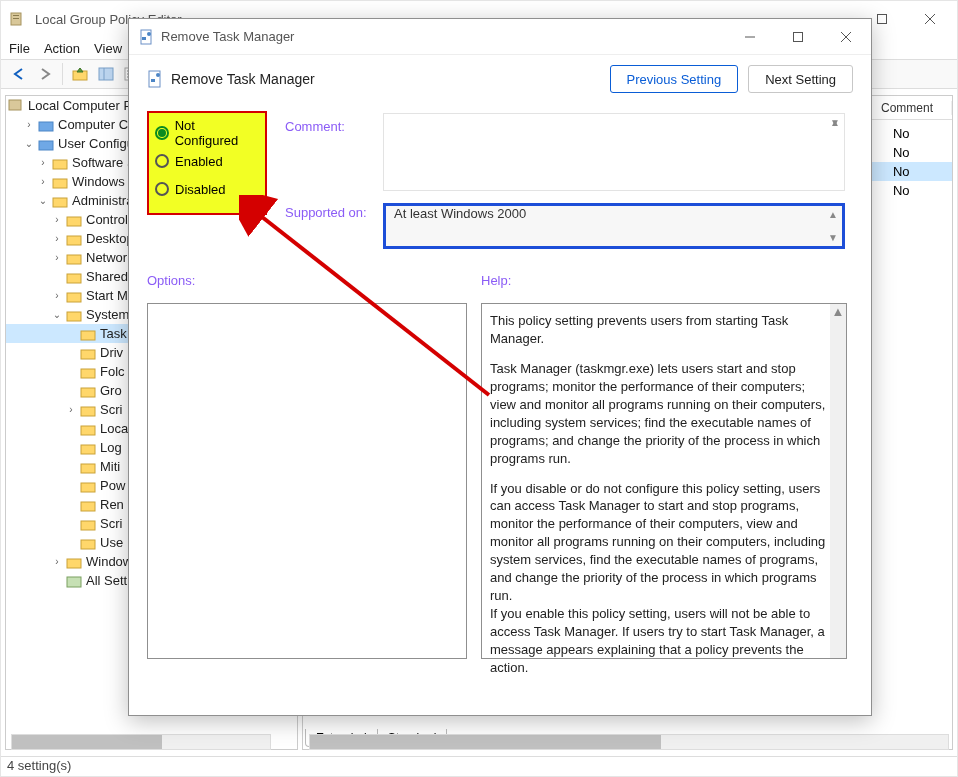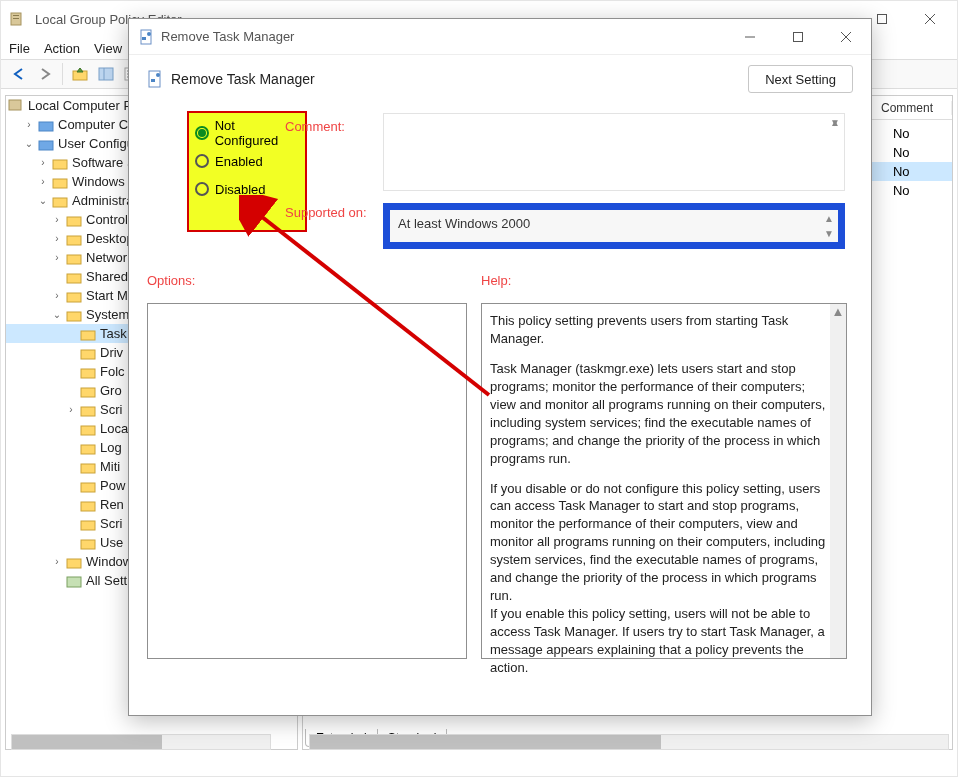--- a/index.html
+++ b/index.html
@@ -49,31 +49,31 @@
   .dlg-titlebar .ttl { flex:1; padding-left:6px; color:#555;}
   .dlg-body { padding:10px 18px 12px 18px; position:relative; height:calc(100% - 36px); }
 
   .dlg-row1 { display:flex; align-items:center; }
   .dlg-name { font-size:14px; color:#222; margin-left:6px; }
   .dlg-nav { margin-left:auto; display:flex; gap:10px; }
   .btn { height:28px; padding:0 16px; background:#fff; border:1px solid #c7c7c7; border-radius:3px; color:#222; display:flex; align-items:center; justify-content:center; cursor:default;}
   .btn.active { border:1.5px solid #0a5dd6; color:#0a5dd6; }
   .btn.disabled { color:#aaa; border-color:#ddd; }
 
-  .radios { position:absolute; left:18px; top:56px; width:120px; border:2px solid #d40000; background:#f2ff24; padding:6px 6px 27px 6px;margin-left:40px;}
+  .radios { position:absolute; left:18px; top:56px; width:120px; border:2px solid #d40000; background:#f2ff24; padding:6px 6px 10px 6px;}
   .radio { display:flex; align-items:center; height:28px; }
   .radio .rb { width:14px; height:14px; border:2px solid #555; border-radius:50%; margin-right:6px; display:flex; align-items:center; justify-content:center;}
   .radio.on .rb { border-color:#0a8a20;}
   .radio.on .rb::after { content:""; width:8px; height:8px; background:#0a8a20; border-radius:50%;}
 
-  .lbl { color:#ef4444; }
+  .lbl { color:#8b5cf6; }
   .comment-lbl { position:absolute; left:156px; top:64px;}
   .comment-box { position:absolute; left:254px; top:58px; right:26px; height:78px; border:1px solid #e3e3e3; background:#fff;}
   .supported-lbl { position:absolute; left:156px; top:150px;}
-  .supported-box { position:absolute; left:254px; top:148px; right:26px; height:46px; border:7px solid #1d4ed8; background:#f7f7f7; padding:6px 8px; color:#333;}
+  .supported-box { position:absolute; left:254px; top:148px; right:26px; height:46px; border:3px solid #1d4ed8; background:#f7f7f7; padding:0 8px; color:#333;}
   .mini-scroll { position:absolute; right:4px; top:4px; width:10px; display:flex; flex-direction:column; gap:0;}
   .mini-scroll .arr { font-size:10px; color:#888; line-height:9px; text-align:center;}
 
   .options-lbl { position:absolute; left:18px; top:218px; }
   .help-lbl { position:absolute; left:352px; top:218px; }
   .options-box { position:absolute; left:18px; top:248px; width:320px; height:356px; border:1px solid #8f8f8f; background:#fff;}
   .help-box { position:absolute; left:352px; top:248px; right:24px; height:356px; border:1px solid #8f8f8f; background:#fff; padding:8px 18px 0 8px; color:#222; line-height:1.38;}
   .help-box .vscroll { position:absolute; right:0; top:0; bottom:0; width:16px; background:#f0f0f0;}
   .help-box .vscroll .tarr{position:absolute;top:0;left:0;right:0;height:16px;display:flex;align-items:center;justify-content:center;color:#888;}
 
@@ -366,20 +366,21 @@
       </div>
     </div>
   </div>
 
   <div class="gp-hscroll">
       <div class="gp-hscroll-thumb"></div>
     </div>
   <div class="gp-hscroll2">
       <div class="gp-hscroll2-thumb"></div>
     </div>
+  <div class="gp-status"><span>4 setting(s)</span></div>
 </div>
 
 <div class="dlg">
   <div class="dlg-titlebar">
     <svg width="16" height="16">
         <rect x="2" y="1" width="10" height="14" fill="#fff" stroke="#6a8fc6"></rect>
         <rect x="3" y="8" width="4" height="3" fill="#4d86c6"></rect>
         <circle cx="10" cy="5" r="2" fill="#4d86c6"></circle>
       </svg>
     <span class="ttl">Remove Task Manager</span>
@@ -405,20 +406,21 @@
 
   <div class="dlg-body">
     <div class="dlg-row1">
       <svg width="18" height="18">
           <rect x="2" y="1" width="11" height="16" fill="#fff" stroke="#6a8fc6"></rect>
           <rect x="4" y="9" width="4" height="3" fill="#4d86c6"></rect>
           <circle cx="11" cy="5" r="2" fill="#4d86c6"></circle>
         </svg>
       <span class="dlg-name">Remove Task Manager</span>
       <div class="dlg-nav">
+        <div class="btn active">Previous Setting</div>
         <div class="btn">Next Setting</div>
       </div>
     </div>
 
     <div class="radios">
       <div class="radio on">
           <span class="rb"></span>
           <span>Not Configured</span>
         </div>
       <div class="radio">

